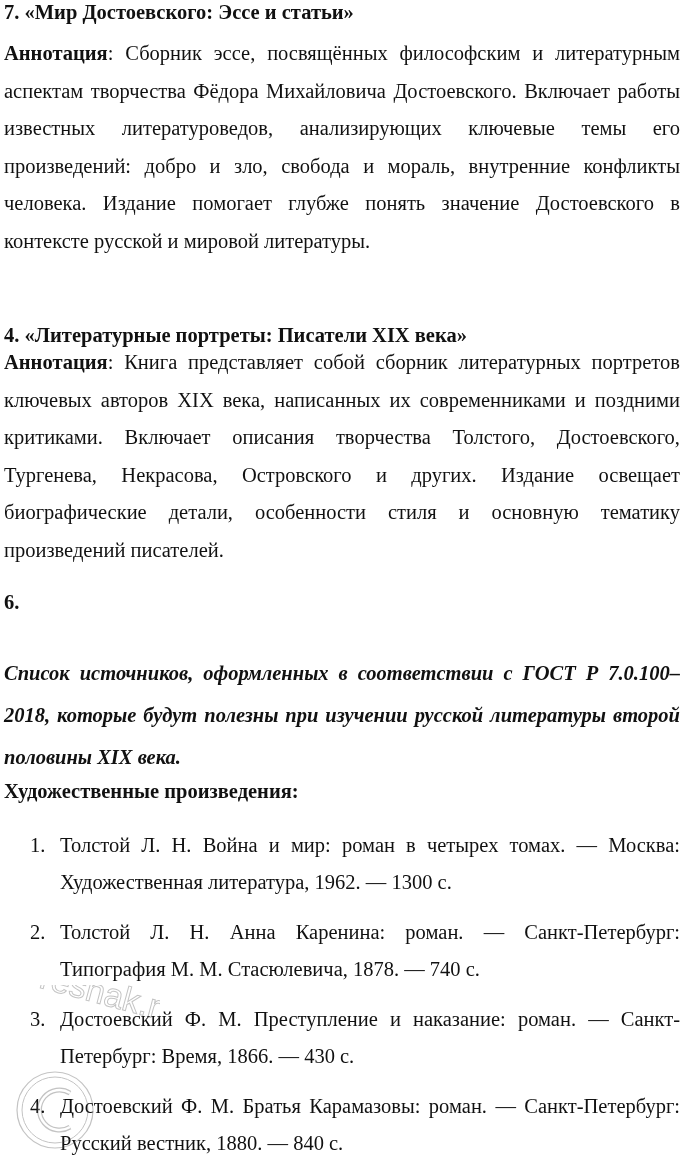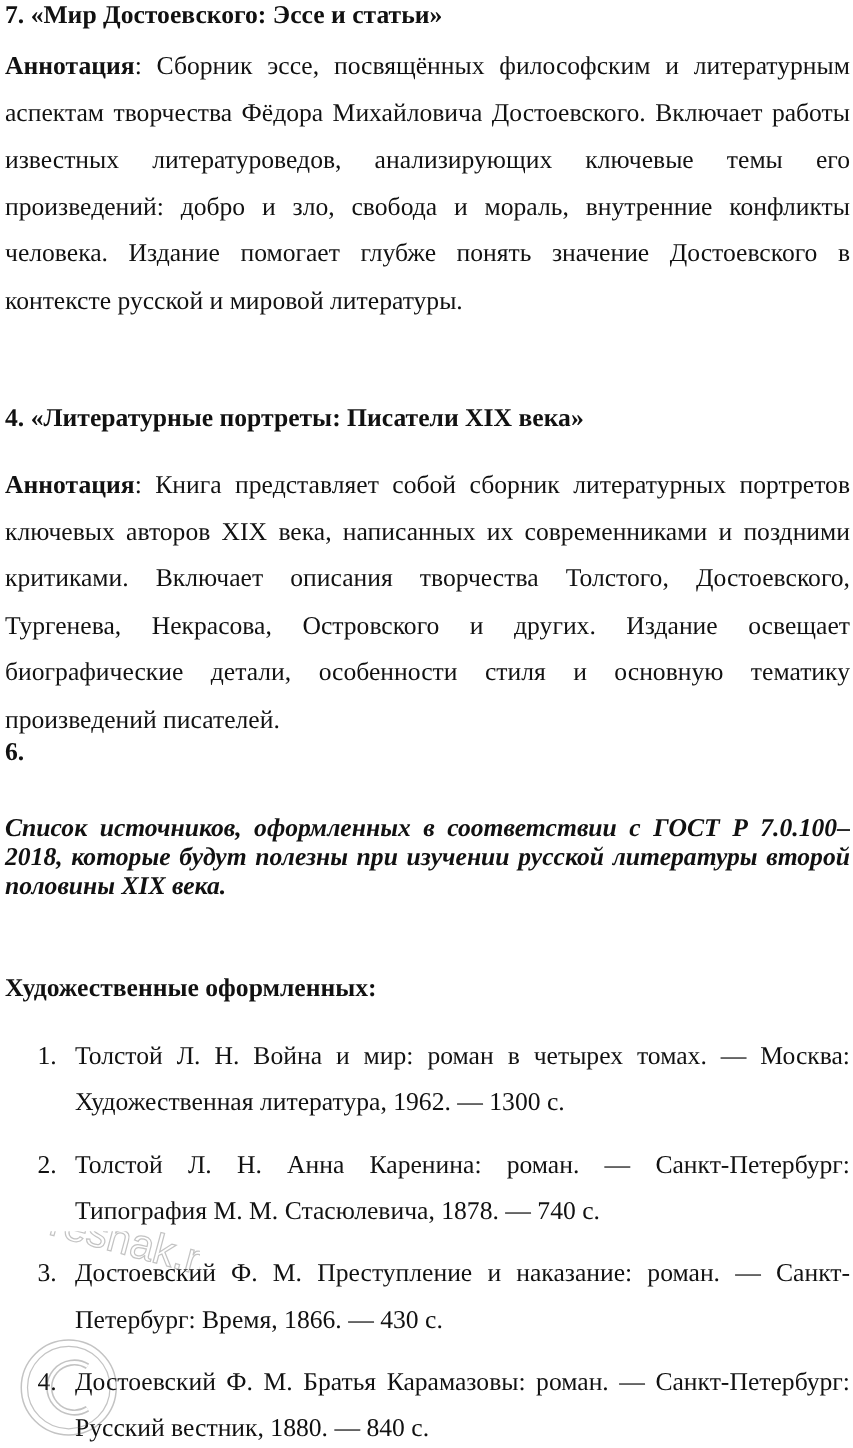--- a/index.html
+++ b/index.html
@@ -10,26 +10,26 @@
     }
     .page { position: absolute; left: 4px; top: 0; width: 676px; }
     .heading { font-weight: bold; line-height: 37px; margin: 0; }
     .para {
       text-align: justify; line-height: 37.5px; margin: 0;
     }
     .para .label { font-weight: bold; }
     .h7 { position: absolute; top: -6px; left: 0; }
     .p7 { position: absolute; top: 35px; left: 0; width: 676px; }
     .h8 { position: absolute; top: 317px; left: 0; }
-    .p8 { position: absolute; top: 370px; left: 0; width: 676px; }
+    .p8 { position: absolute; top: 344px; left: 0; width: 676px; }
     .h6 { position: absolute; top: 584px; left: 0; }
     .intro {
       position: absolute; top: 652px; left: 0; width: 676px;
       font-style: italic; font-weight: bold; text-align: justify;
-      line-height: 23px; margin: 0;
+      line-height: 42px; margin: 0;
     }
     .sub { position: absolute; top: 773px; left: 0; }
     .biblio { position: absolute; top: 827px; left: 0; width: 676px; margin: 0; padding: 0; list-style: none; }
     .biblio li { position: relative; padding-left: 56px; text-align: justify; line-height: 37px; margin-bottom: 13px; }
     .biblio li .num { position: absolute; left: 26px; top: 0; }
     .biblio li .author { font-weight: normal; }
     .watermark {
       position: absolute; left: 10px; top: 985px; width: 150px; height: 170px;
       pointer-events: none; opacity: 0.35;
     }
@@ -41,21 +41,21 @@
 
   <p class="heading h7">7. «Мир Достоевского: Эссе и статьи»</p>
   <p class="para p7"><span class="label">Аннотация</span><span>: Сборник эссе, посвящённых философским и литературным аспектам творчества Фёдора Михайловича Достоевского. Включает работы известных литературоведов, анализирующих ключевые темы его произведений: добро и зло, свобода и мораль, внутренние конфликты человека. Издание помогает глубже понять значение Достоевского в контексте русской и мировой литературы.</span></p>
 
   <p class="heading h8">4. «Литературные портреты: Писатели XIX века»</p>
   <p class="para p8"><span class="label">Аннотация</span><span>: Книга представляет собой сборник литературных портретов ключевых авторов XIX века, написанных их современниками и поздними критиками. Включает описания творчества Толстого, Достоевского, Тургенева, Некрасова, Островского и других. Издание освещает биографические детали, особенности стиля и основную тематику произведений писателей.</span></p>
 
   <p class="heading h6">6.</p>
   <p class="intro">Список источников, оформленных в соответствии с ГОСТ Р 7.0.100–2018, которые будут полезны при изучении русской литературы второй половины XIX века.</p>
 
-  <p class="heading sub">Художественные оформленных:</p>
+  <p class="heading sub">Художественные произведения:</p>
 
   <ol class="biblio">
     <li><span class="num">1.</span><span class="author">Толстой Л. Н.</span><span> Война и мир: роман в четырех томах. — Москва: Художественная литература, 1962. — 1300 с.</span></li>
     <li><span class="num">2.</span><span class="author">Толстой Л. Н.</span><span> Анна Каренина: роман. — Санкт-Петербург: Типография М. М. Стасюлевича, 1878. — 740 с.</span></li>
     <li><span class="num">3.</span><span class="author">Достоевский Ф. М.</span><span> Преступление и наказание: роман. — Санкт-Петербург: Время, 1866. — 430 с.</span></li>
     <li><span class="num">4.</span><span class="author">Достоевский Ф. М.</span><span> Братья Карамазовы: роман. — Санкт-Петербург: Русский вестник, 1880. — 840 с.</span></li>
   </ol>
 </div>
 
 <svg class="watermark" viewBox="0 0 150 170">

